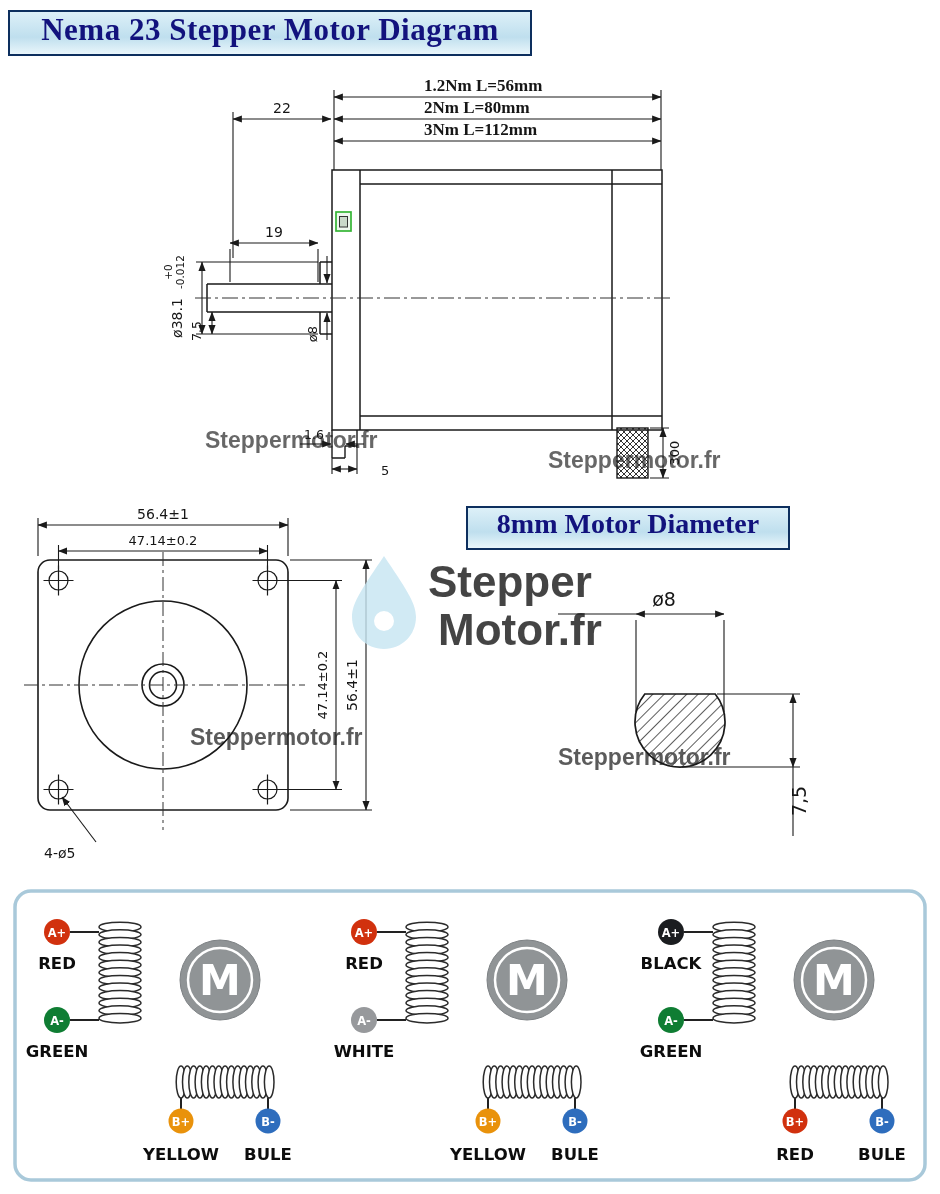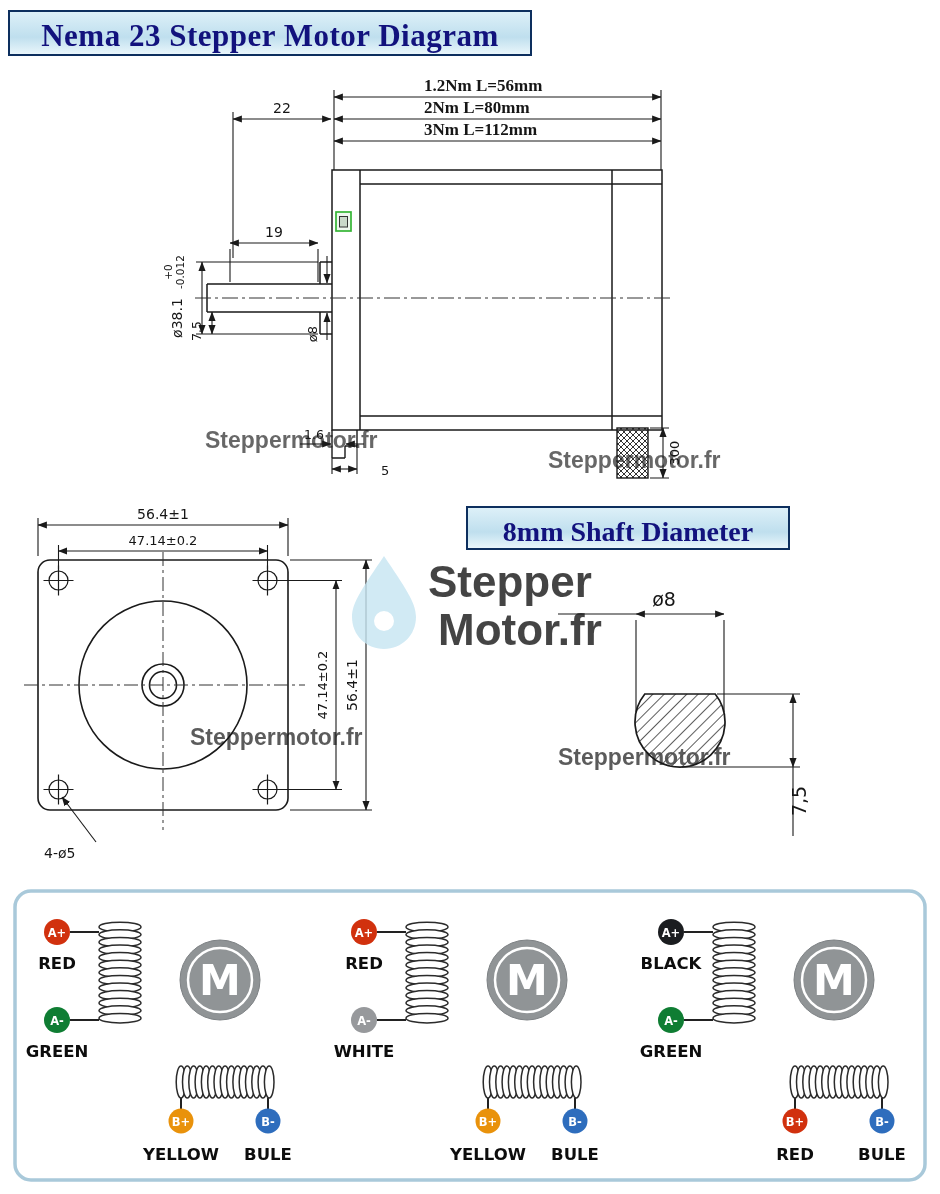--- a/index.html
+++ b/index.html
@@ -1,19 +1,19 @@
 <!DOCTYPE html>
 <html><head>
 <meta charset="utf-8">
 <style>
   html,body{margin:0;padding:0;background:#ffffff;}
   .page{position:relative;width:940px;height:1194px;background:#ffffff;overflow:hidden;
         font-family:"DejaVu Sans",sans-serif;}
   .layer{position:absolute;left:0;top:0;}
-  .banner{position:absolute;display:flex;align-items:flex-end;justify-content:center;
+  .banner{position:absolute;display:flex;align-items:flex-start;justify-content:center;
           background:linear-gradient(180deg,#ddf0f8 0%,#bfdfee 60%,#e9f6fb 100%);
           border:2px solid #0d2f5e;box-sizing:border-box;}
   .banner span{font-family:"Liberation Serif",serif;font-weight:700;color:#12127d;white-space:nowrap;}
   .banner-title{left:8px;top:10px;width:524px;height:46px;}
   .banner-title span{font-size:31px;letter-spacing:.5px;}
   .banner-shaft{left:466px;top:506px;width:324px;height:44px;}
   .banner-shaft span{font-size:28px;}
   svg text{font-family:"DejaVu Sans",sans-serif;fill:#161616;}
   svg .serifb{font-family:"Liberation Serif",serif;font-weight:700;}
   svg .wm{font-family:"Liberation Sans",sans-serif;font-weight:700;}
@@ -354,16 +354,16 @@
       </g>
       <text class="wlabel" x="268" y="1160" font-size="16.5" text-anchor="middle">BULE</text>
     </g>
   </g>
 </svg>
 
 <div class="banner banner-title">
   <span>Nema 23 Stepper Motor Diagram</span>
 </div>
 <div class="banner banner-shaft">
-  <span>8mm Shaft Diameter</span>
+  <span>8mm Motor Diameter</span>
 </div>
 
 </div>
 
 </body></html>

